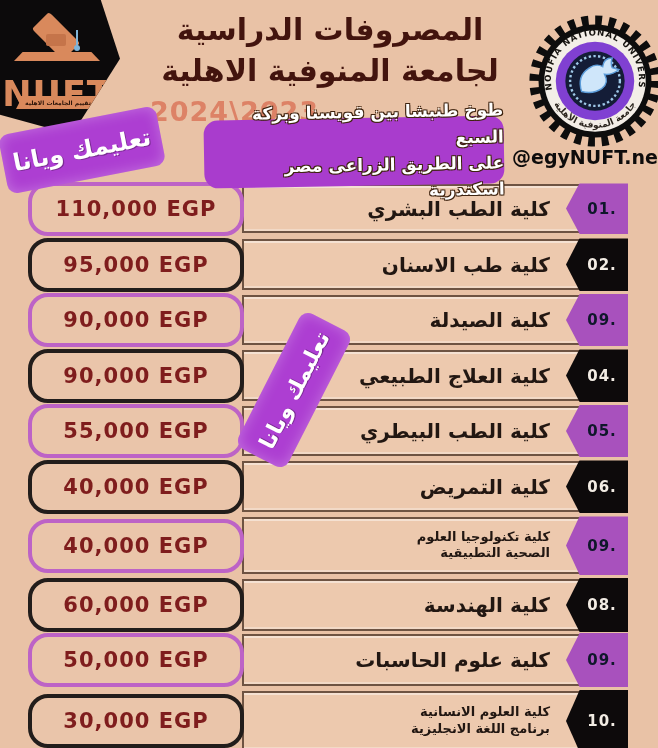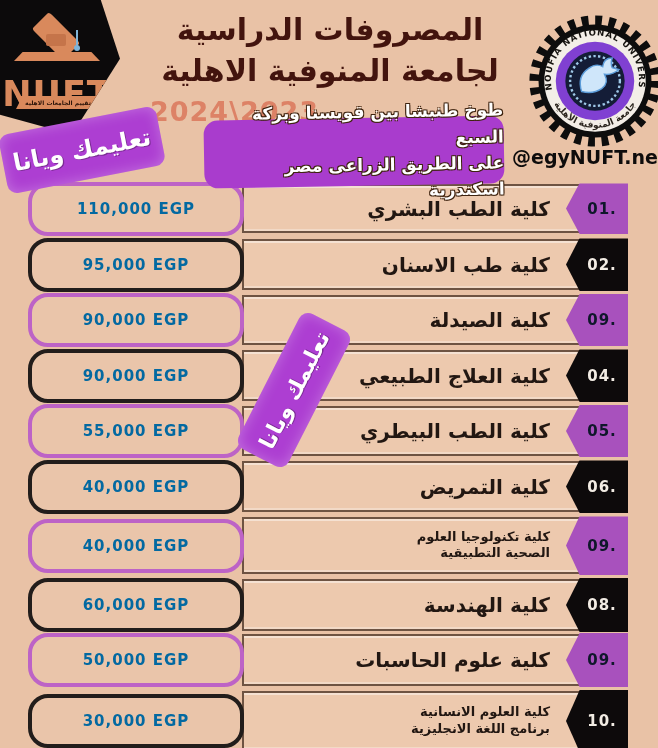--- a/index.html
+++ b/index.html
@@ -45,21 +45,21 @@
   .address{position:absolute;left:204px;top:118px;width:300px;height:68px;background:#a93ccd;
            border-radius:14px;transform:rotate(-1deg);display:flex;flex-direction:column;
            align-items:center;justify-content:center;z-index:6;direction:rtl;
            color:#fff;font-weight:800;font-size:17px;line-height:1.55;
            text-shadow:1px 1px 0 #3f2410,-1px 1px 0 #3f2410,1px -1px 0 #3f2410,-1px -1px 0 #3f2410;}
 
   
   .row{position:absolute;left:0;width:658px;}
   .pill{position:absolute;left:28px;top:50%;transform:translateY(-50%);width:208px;height:46px;
         border:4px solid #221d1b;border-radius:20px;display:flex;align-items:center;justify-content:center;
-        color:#0369a1;font-weight:700;font-size:15px;letter-spacing:1px;background:rgba(255,255,255,.05);}
+        color:#7f1d1d;font-weight:700;font-size:21px;letter-spacing:1px;background:rgba(255,255,255,.05);}
   .row.purple .pill{border-color:#bd63c6;}
   .strip{position:absolute;left:242px;right:30px;top:0;bottom:0;background:#edc9ae;
          border-top:2px solid rgba(55,33,20,.7);border-bottom:2px solid rgba(55,33,20,.7);
          border-left:2px solid rgba(55,33,20,.7);
          box-shadow:inset 0 2px 0 rgba(255,255,255,.45), inset 0 -2px 0 rgba(255,255,255,.3);}
   .name{position:absolute;right:78px;top:50%;transform:translateY(-50%);width:300px;
         text-align:right;direction:rtl;color:#221712;font-weight:800;font-size:20px;line-height:1.3;}
   .row.two .name{font-size:13px;}
   .name .l2:empty{display:none;}
   .name span{display:block;}

